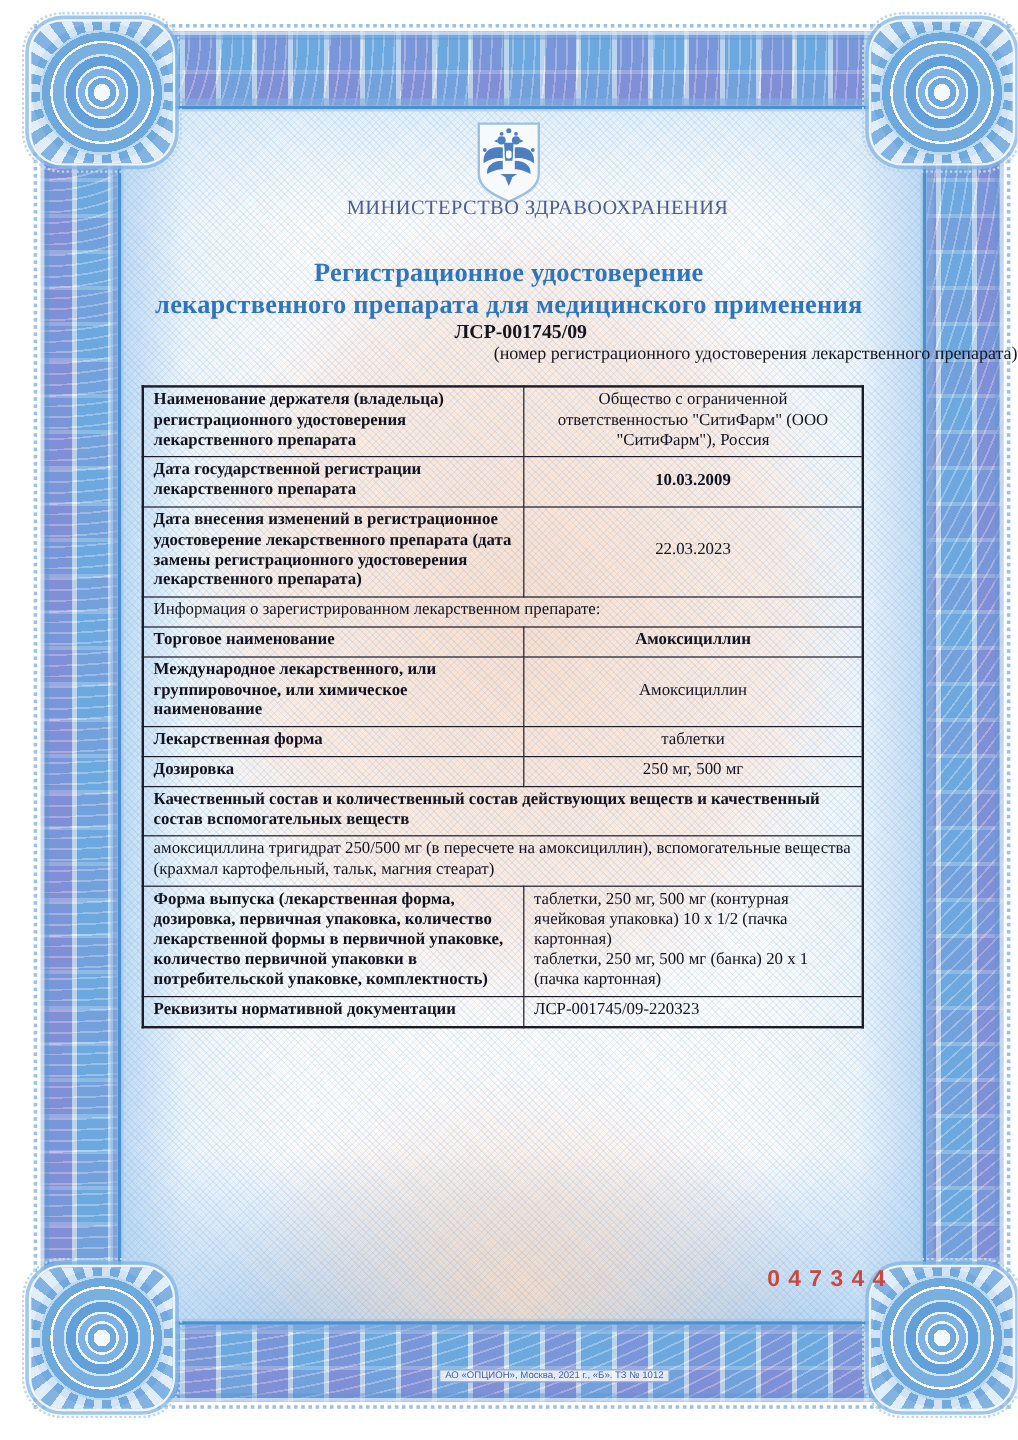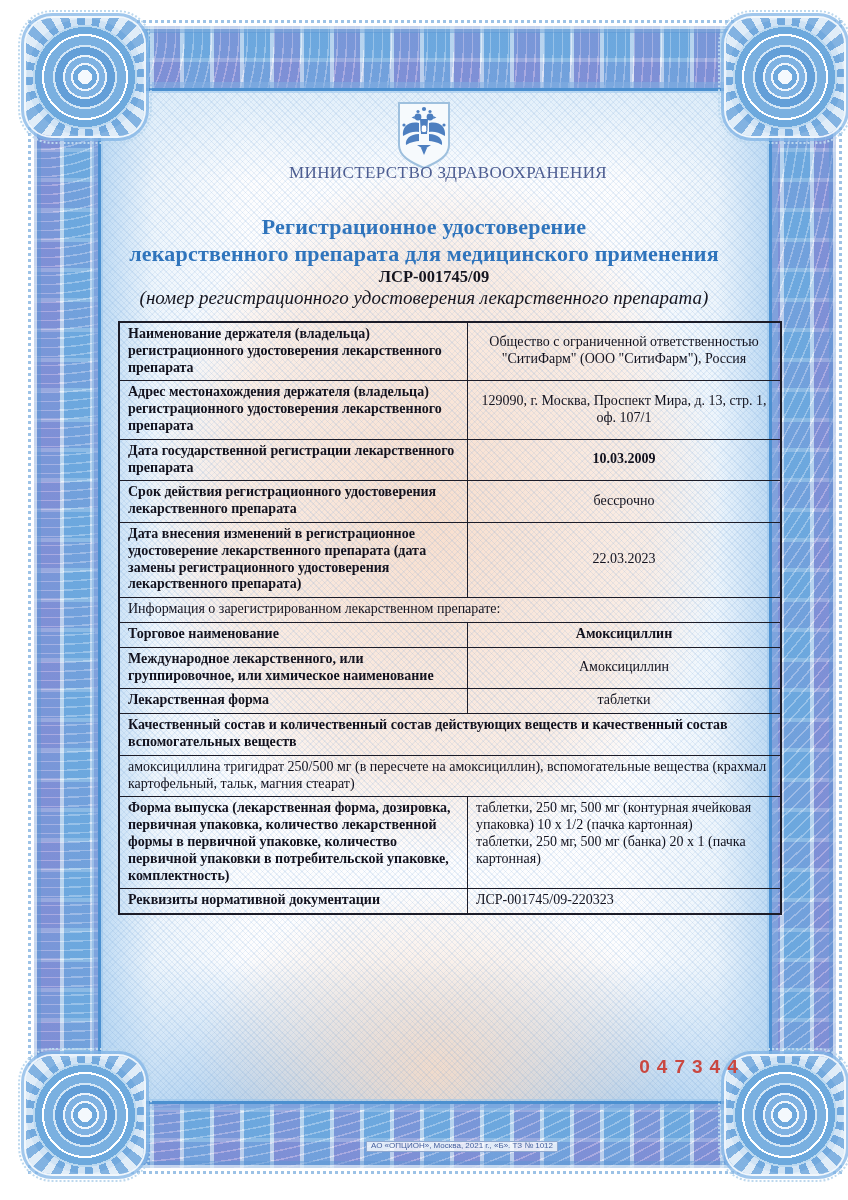--- a/index.html
+++ b/index.html
@@ -66,27 +66,27 @@
   }
   .title{
     position:absolute;left:0;top:214px;width:100%;text-align:center;
     font-size:22px;font-weight:bold;color:#2f74bc;line-height:1.22;letter-spacing:0.2px;
   }
   .regnum{
     position:absolute;left:0;top:267px;width:100%;text-align:center;
     font-size:16.5px;font-weight:bold;color:#15151f;padding-left:10px;
   }
   .caption{
-    position:absolute;left:0;top:287px;width:100%;text-align:center;
-    font-size:19px;color:#15151f;font-style:italic;
+    position:absolute;left:0;top:287px;width:100%;text-align:right;
+    font-size:15px;color:#15151f;
   }
 
   
   .regtable{
-    position:absolute;left:118px;top:321px;width:664px;
+    position:absolute;left:118px;top:321px;width:602px;
     border-collapse:collapse;table-layout:fixed;
     font-size:14px;line-height:1.2;color:#12121e;
     border:2px solid #1c1c28;
   }
   .regtable td{border:1.5px solid #1c1c28;padding:3px 8px 4px;vertical-align:middle;}
   .regtable td.lab{font-weight:bold;width:50%;}
   .regtable td.val{text-align:center;}
   .regtable td.val-left{text-align:left;vertical-align:top;}
   .regtable td.full-center{text-align:left;}
   .regtable td.full-bold{font-weight:bold;text-align:left;}
@@ -157,49 +157,45 @@
   <div class="regnum">ЛСР-001745/09</div>
   <div class="caption">(номер регистрационного удостоверения лекарственного препарата)</div>
 
   <table class="regtable">
     <tbody>
       <tr>
         <td class="lab">Наименование держателя (владельца) регистрационного удостоверения лекарственного препарата</td>
         <td class="val">Общество с ограниченной ответственностью "СитиФарм" (ООО "СитиФарм"), Россия</td>
       </tr>
       <tr>
-        <td class="lab">Адрес местонахождения держателя (владельца) регистрационного удостоверения лекарственного препарата</td>
-        <td class="val">129090, г. Москва, Проспект Мира, д. 13, стр. 1, оф. 107/1</td>
-      </tr>
-      <tr>
         <td class="lab">Дата государственной регистрации лекарственного препарата</td>
         <td class="val bold">10.03.2009</td>
       </tr>
       <tr>
-        <td class="lab">Срок действия регистрационного удостоверения лекарственного препарата</td>
-        <td class="val">бессрочно</td>
-      </tr>
-      <tr>
         <td class="lab">Дата внесения изменений в регистрационное удостоверение лекарственного препарата (дата замены регистрационного удостоверения лекарственного препарата)</td>
         <td class="val">22.03.2023</td>
       </tr>
       <tr>
         <td class="full-center" colspan="2">Информация о зарегистрированном лекарственном препарате:</td>
       </tr>
       <tr>
         <td class="lab">Торговое наименование</td>
         <td class="val bold">Амоксициллин</td>
       </tr>
       <tr>
         <td class="lab">Международное лекарственного, или группировочное, или химическое наименование</td>
         <td class="val">Амоксициллин</td>
       </tr>
       <tr>
         <td class="lab">Лекарственная форма</td>
         <td class="val">таблетки</td>
+      </tr>
+      <tr>
+        <td class="lab">Дозировка</td>
+        <td class="val">250 мг, 500 мг</td>
       </tr>
       <tr>
         <td class="full-bold" colspan="2">Качественный состав и количественный состав действующих веществ и качественный состав вспомогательных веществ</td>
       </tr>
       <tr>
         <td class="full-reg" colspan="2">амоксициллина тригидрат 250/500 мг (в пересчете на амоксициллин), вспомогательные вещества (крахмал картофельный, тальк, магния стеарат)</td>
       </tr>
       <tr>
         <td class="lab">Форма выпуска (лекарственная форма, дозировка, первичная упаковка, количество лекарственной формы в первичной упаковке, количество первичной упаковки в потребительской упаковке, комплектность)</td>
         <td class="val-left">

